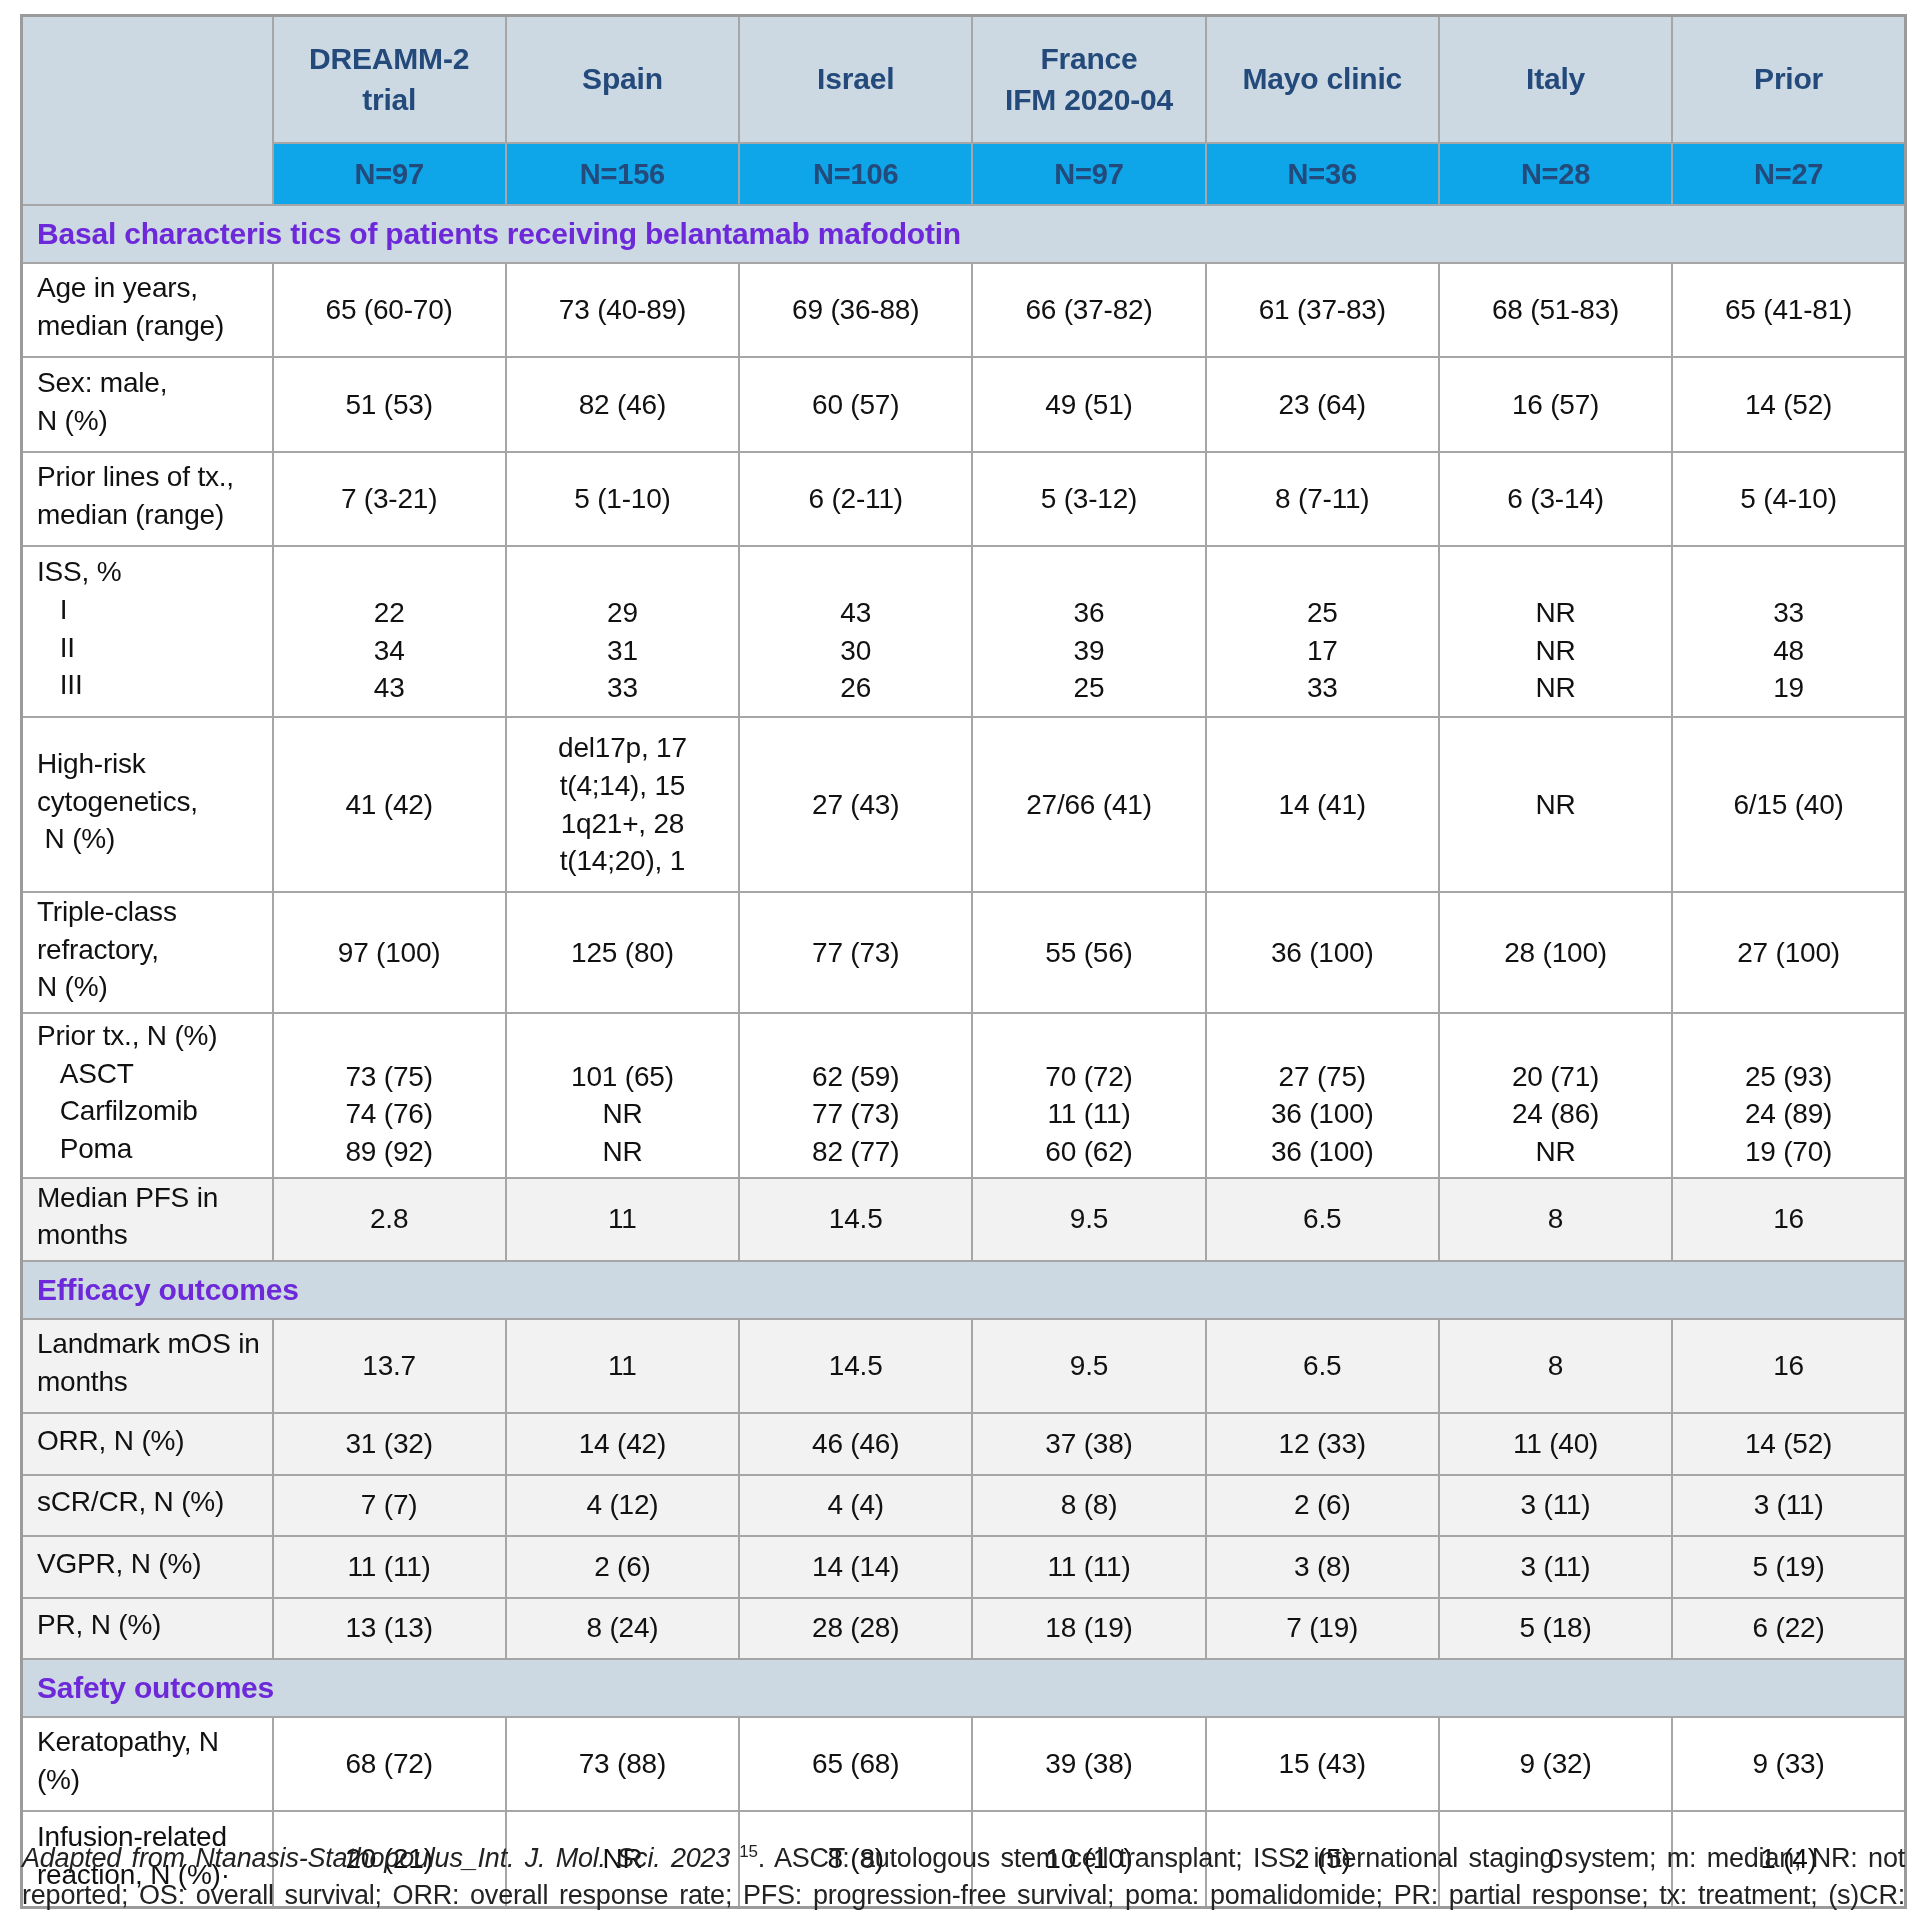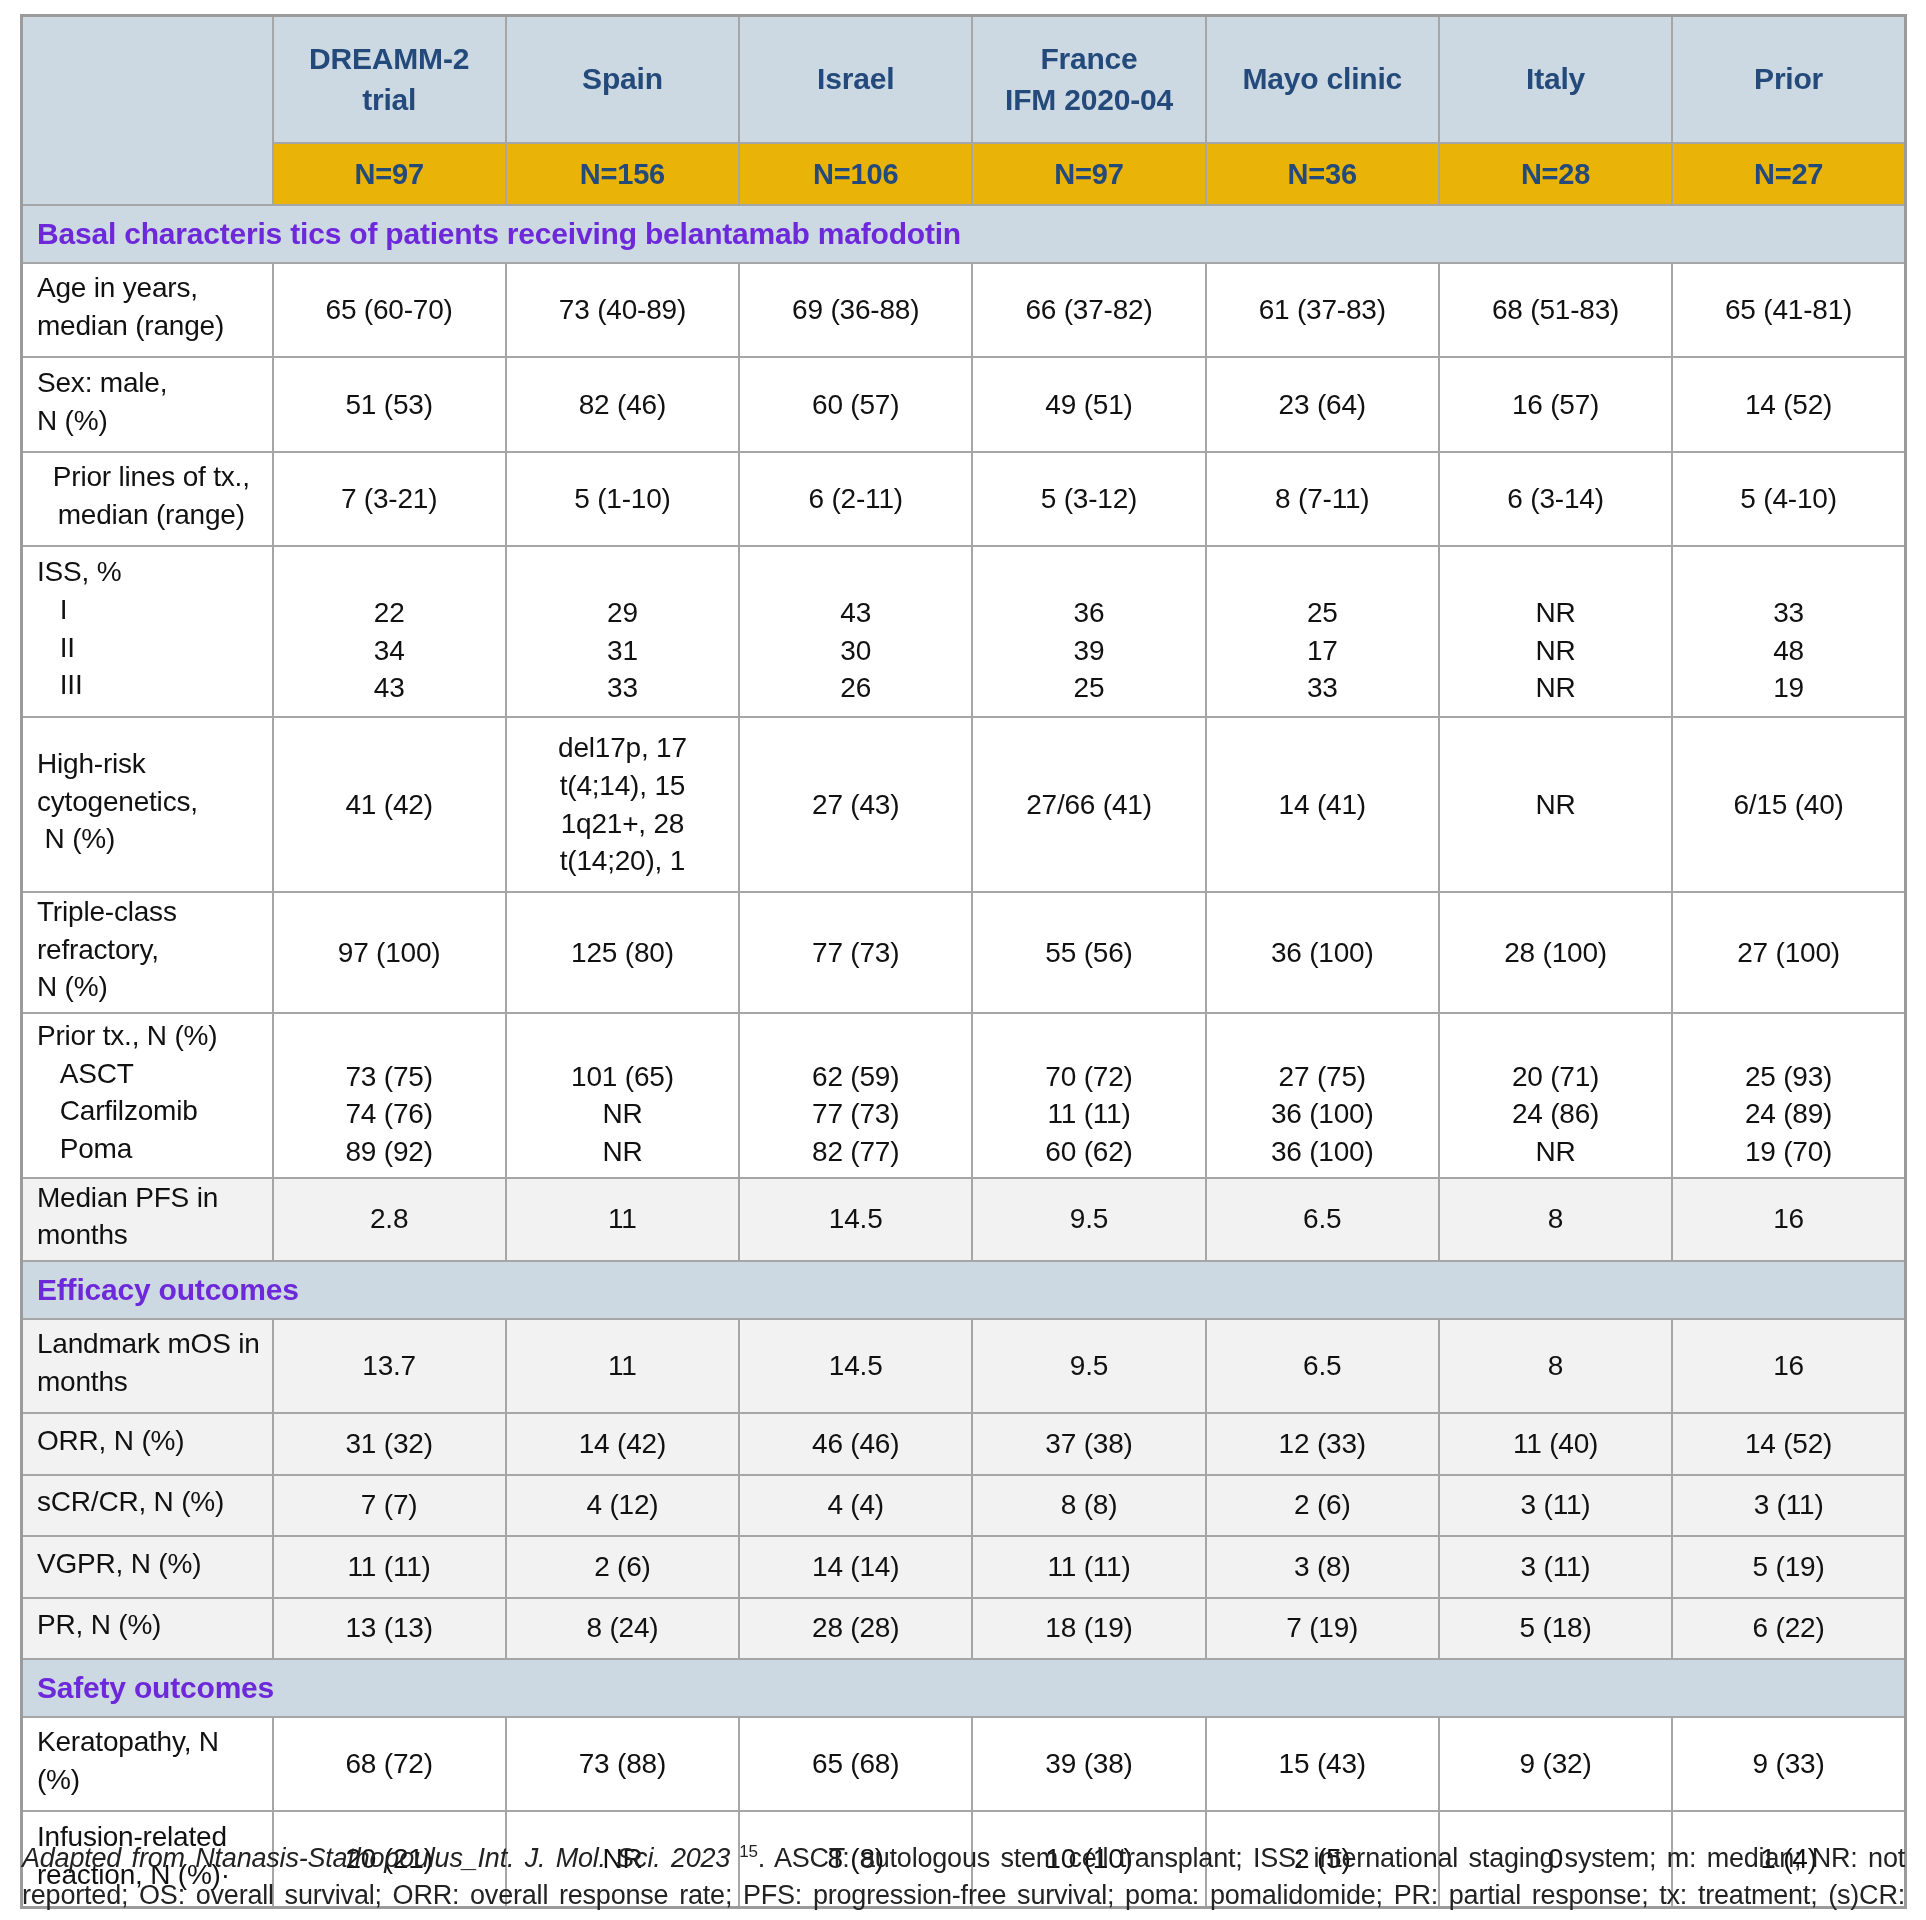--- a/index.html
+++ b/index.html
@@ -19,21 +19,21 @@
     white-space:pre-line;
     overflow:hidden;
     letter-spacing:-0.2px;
   }
   th.corner{background:#ccd9e3;}
   th.colhead{
     background:#ccd9e3;color:#234a7a;font-weight:bold;font-size:30px;
     text-align:center;vertical-align:middle;line-height:1.35;height:123px;
   }
   th.colN{
-    background:#eab308;color:#234a7a;font-weight:bold;font-size:29px;
+    background:#0ea5e9;color:#234a7a;font-weight:bold;font-size:29px;
     text-align:center;vertical-align:middle;height:58px;
   }
   td.section{
     background:#ccd9e3;color:#6d28d9;font-weight:bold;font-size:30px;
     text-align:left;vertical-align:middle;padding-left:14px;
   }
   td.rowlabel{
     font-size:28px;text-align:left;vertical-align:middle;
     padding:0 6px 6px 14px;line-height:1.34;background:#ffffff;
   }
@@ -108,21 +108,21 @@
 N (%)</td>
           <td class="val">51 (53)</td>
           <td class="val">82 (46)</td>
           <td class="val">60 (57)</td>
           <td class="val">49 (51)</td>
           <td class="val">23 (64)</td>
           <td class="val">16 (57)</td>
           <td class="val">14 (52)</td>
         </tr>
         <tr>
-          <td class="rowlabel" style="height: 86px; text-align: center;">Prior lines of tx.,
+          <td class="rowlabel" style="height: 86px;">Prior lines of tx.,
 median (range)</td>
           <td class="val">7 (3-21)</td>
           <td class="val">5 (1-10)</td>
           <td class="val">6 (2-11)</td>
           <td class="val">5 (3-12)</td>
           <td class="val">8 (7-11)</td>
           <td class="val">6 (3-14)</td>
           <td class="val">5 (4-10)</td>
         </tr>
         <tr>

